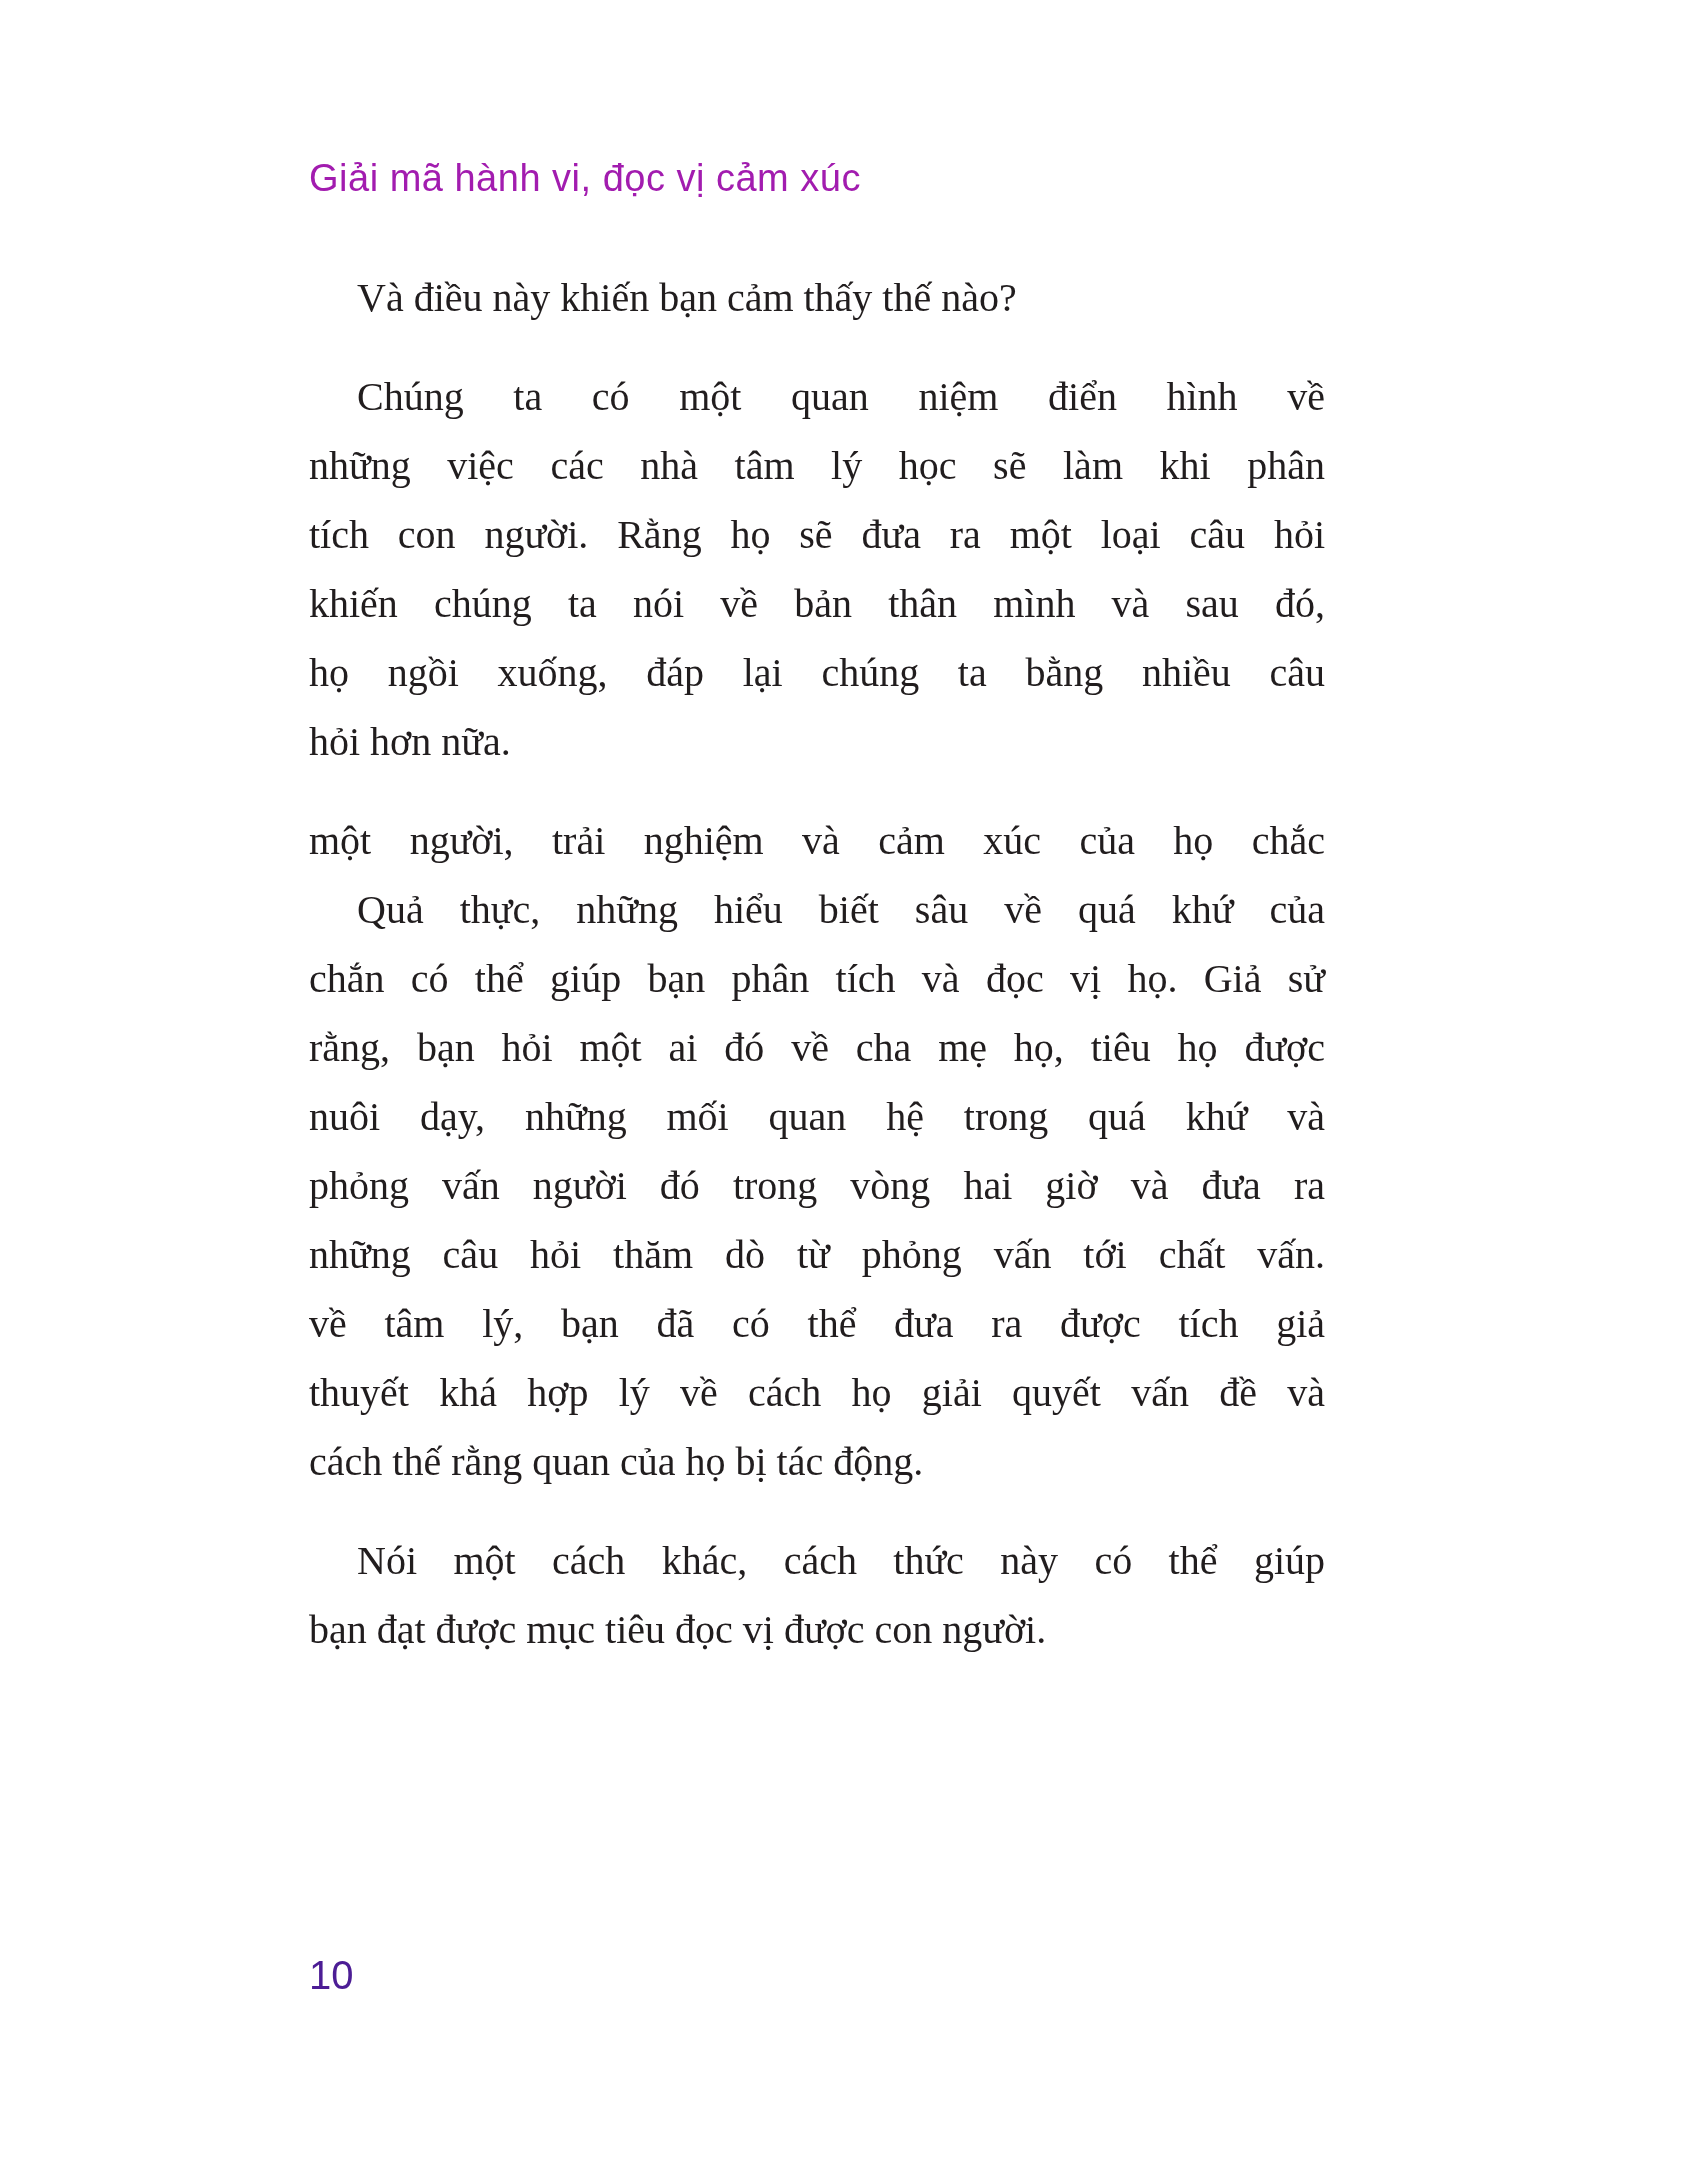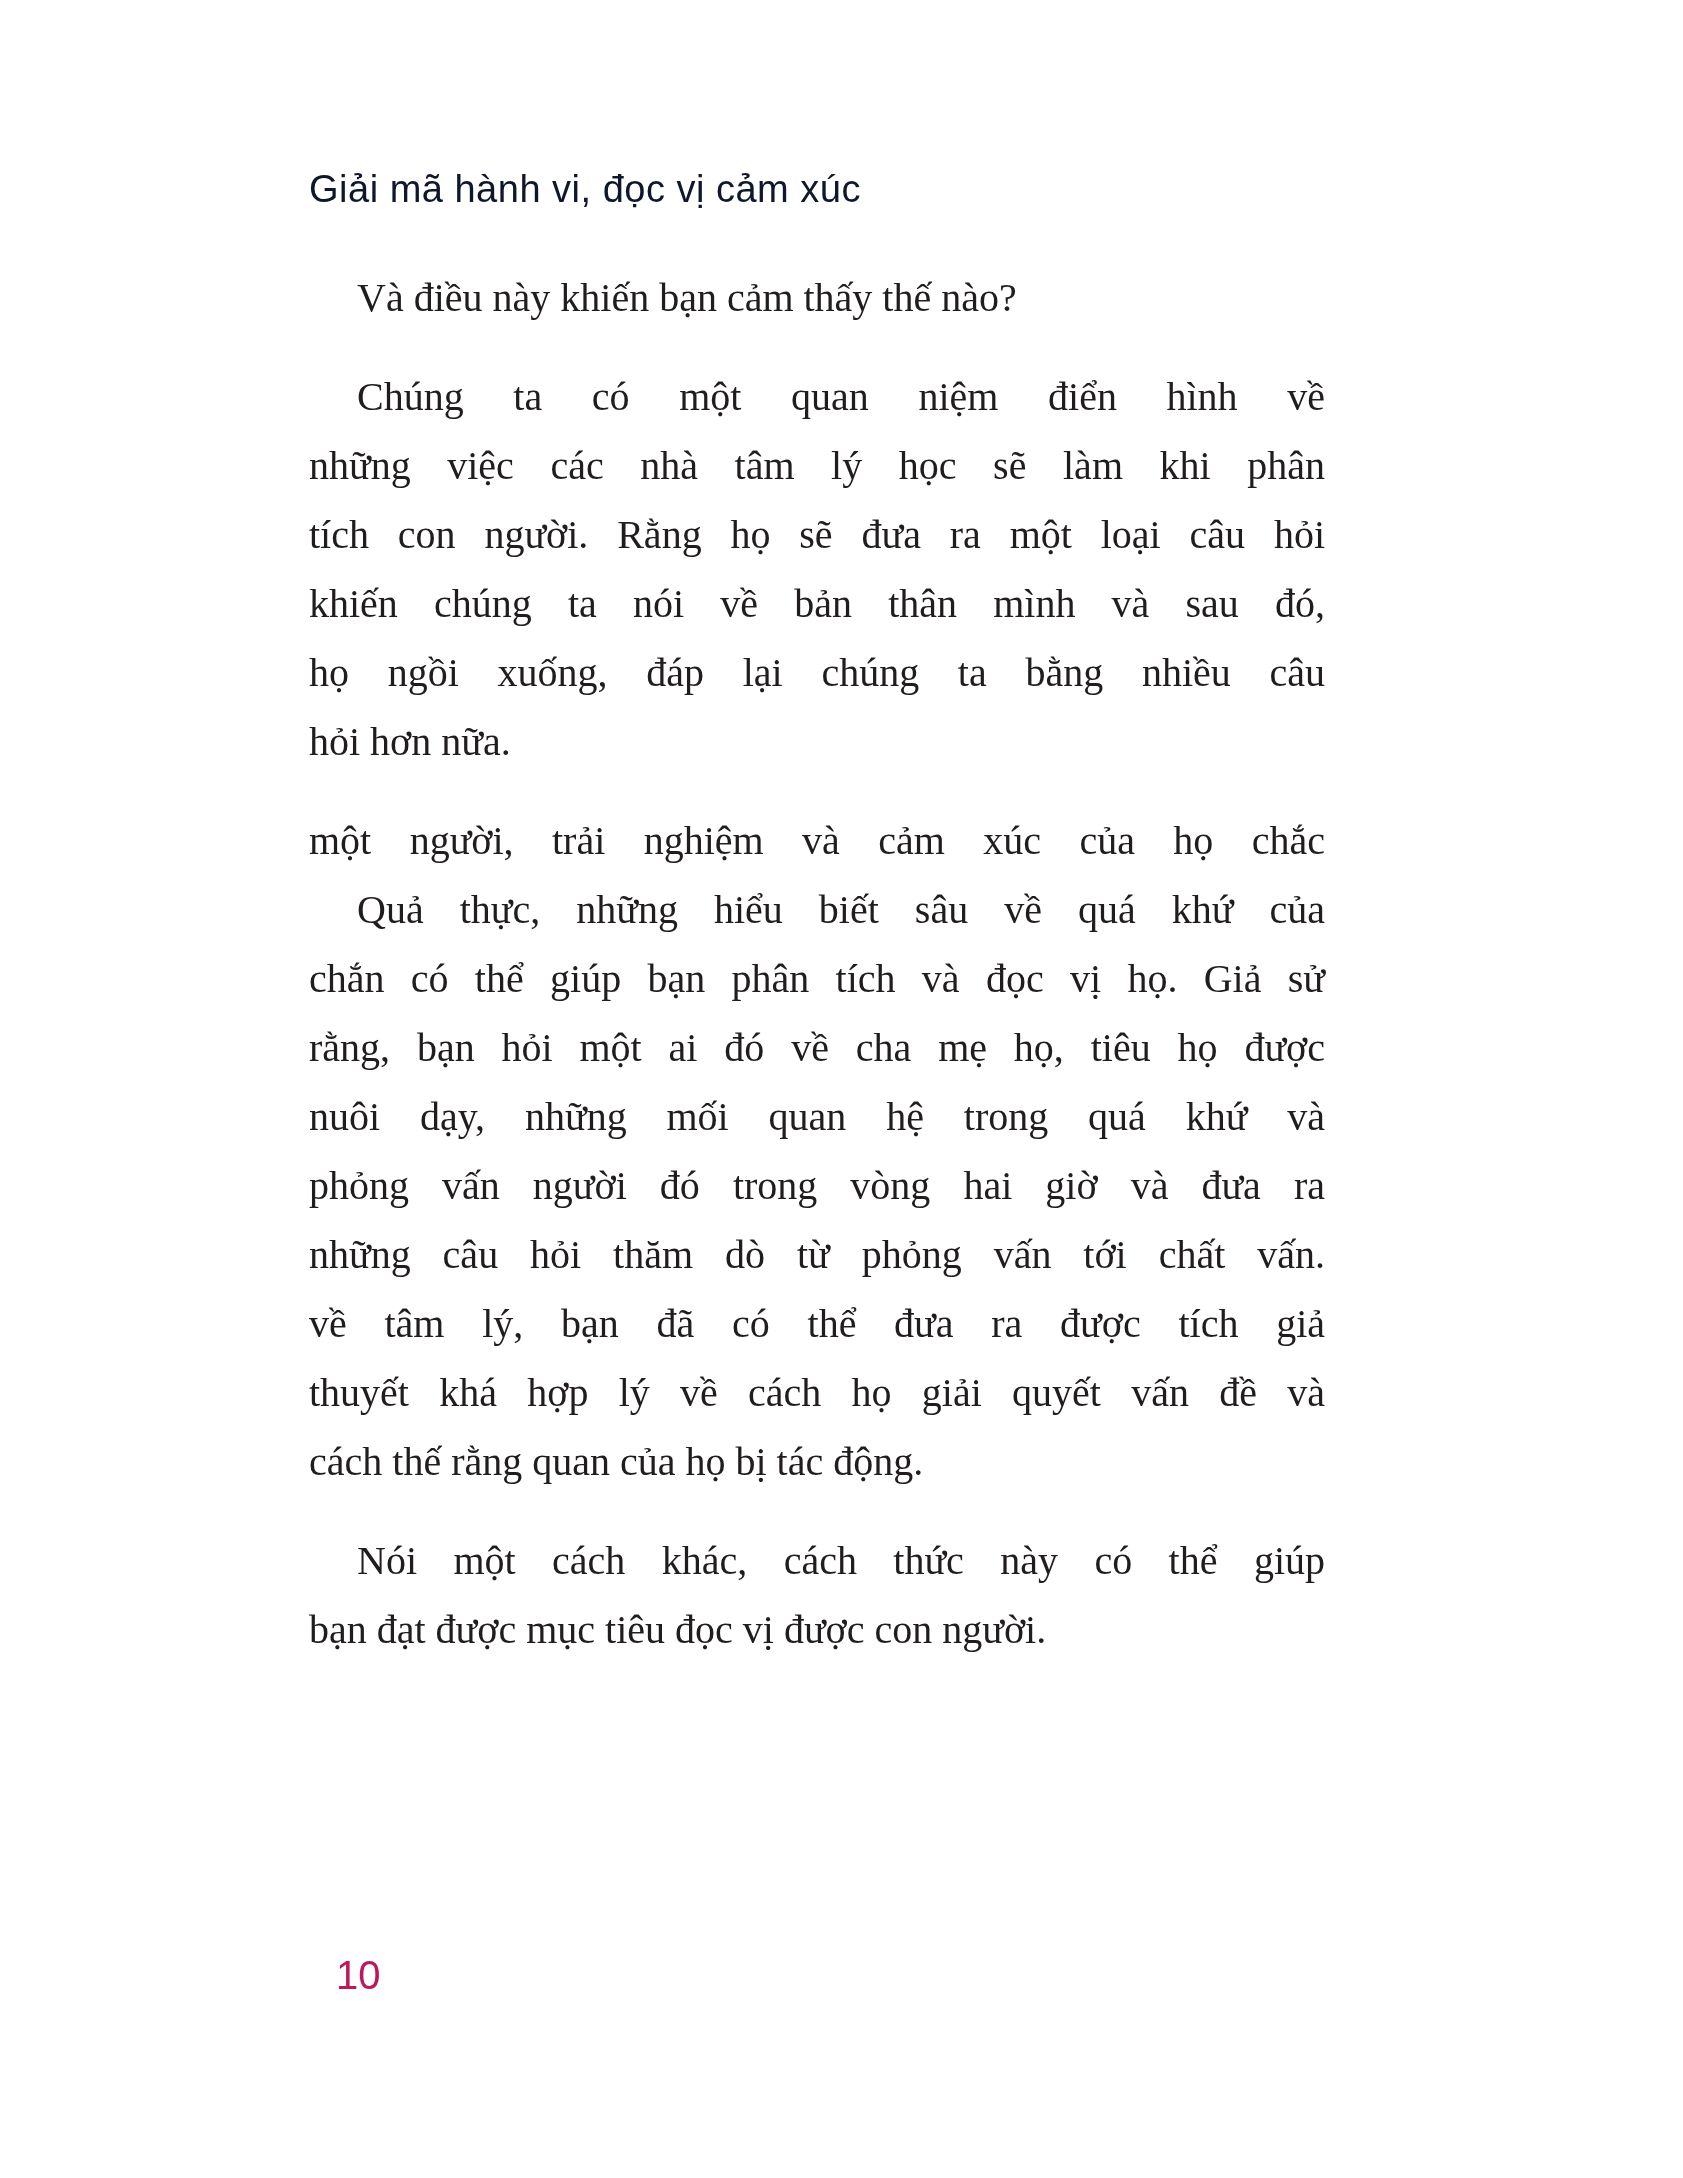--- a/index.html
+++ b/index.html
@@ -13,27 +13,27 @@
     height: 2178px;
     margin: 0 auto;
     background: var(--paper, #ffffff);
     overflow: hidden;
     font-family: "Liberation Serif", "DejaVu Serif", serif;
     color: var(--ink, #211d1e);
   }
   .running-header {
     position: absolute;
     left: 309px;
-    top: 167px;
+    top: 156px;
     width: 1020px;
     font-family: "Liberation Sans", "DejaVu Sans", sans-serif;
     font-size: 38px;
     line-height: 44px;
     letter-spacing: 0.5px;
-    color: #0f172a;
+    color: #a21caf;
     white-space: nowrap;
   }
   .body-text {
     position: absolute;
     left: 309px;
     top: 263px;
     width: 1016px;
     font-size: 40px;
     line-height: 69px;
   }
@@ -55,22 +55,21 @@
     text-align-last: left;
     -moz-text-align-last: left;
   }
   .page-number {
     position: absolute;
     left: 309px;
     top: 1952px;
     font-family: "Liberation Sans", "DejaVu Sans", sans-serif;
     font-size: 40px;
     line-height: 46px;
-    color: #be185d;
-    margin-left: 27px;
+    color: #4c1d95;
   }
 </style>
 </head>
 <body>
 
 <div class="page" style="--ink: #211d1e; --paper: #ffffff;">
   <div class="running-header">Giải mã hành vi, đọc vị cảm xúc</div>
 
   <div class="body-text" id="body-text">
       <div class="paragraph">

